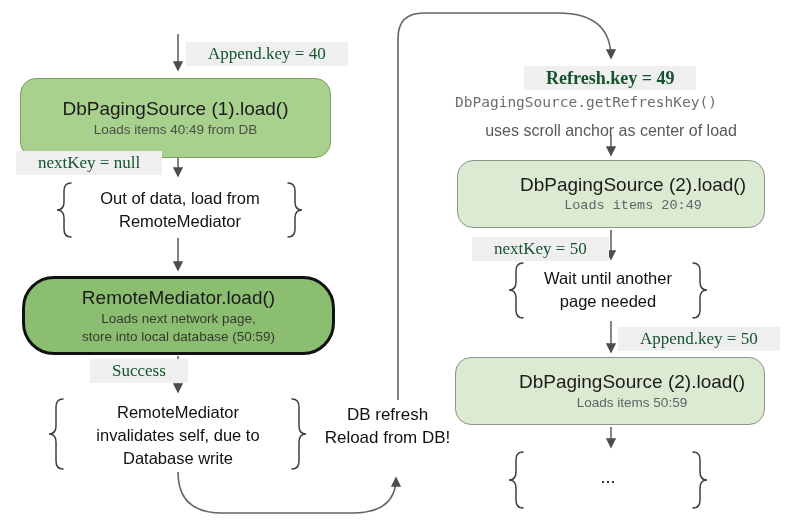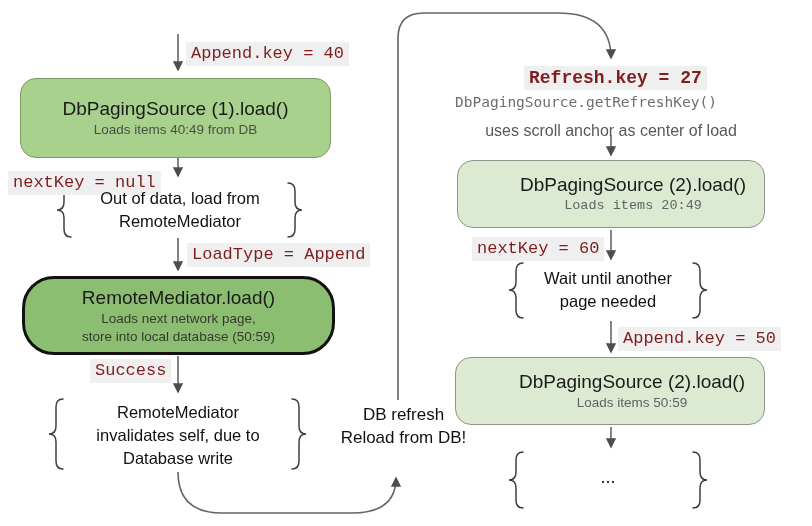--- a/index.html
+++ b/index.html
@@ -2,23 +2,23 @@
 <html><head>
 <meta charset="utf-8">
 <style>
   html,body{margin:0;padding:0;background:#fff;}
   .canvas{
     position:relative;width:812px;height:526px;background:#ffffff;
     font-family:"Liberation Sans",sans-serif;color:#202124;overflow:hidden;
   }
   svg.layer{position:absolute;left:0;top:0;pointer-events:none;}
   .code-label{
-    position:absolute;background:#efefef;color:#7f1d1d;
-    font-family:Liberation Mono, monospace;
-    font-size:17px;line-height:24px;padding:0 5px;white-space:nowrap;
+    position:absolute;background:#efefef;color:#14532d;
+    font-family:Liberation Serif, serif;
+    font-size:17px;line-height:24px;padding:0 22px;white-space:nowrap;
   }
   .code-label.bold{font-weight:bold;font-size:18px;}
   .node{
     position:absolute;display:flex;flex-direction:column;justify-content:center;
     align-items:center;text-align:center;border-radius:16px;box-sizing:border-box;
   }
   .node .title{font-size:19px;color:#1b1b1b;line-height:24px;}
   .node .sub{font-size:13.5px;color:#4a4f46;line-height:18px;}
   .node.green-medium{background:#a9d18e;border:1.5px solid #7d9c62;}
   .node.green-dark{background:#8cbe72;border:3px solid #121212;border-radius:32px;}
@@ -76,60 +76,59 @@
     </g>
   </svg>
 
   <div class="code-label" style="left:186px;top:42px;">Append.key = 40</div>
 
   <div class="node green-medium" style="left:20px;top:78px;width:311px;height:80px;">
     <div class="title">DbPagingSource (1).load()</div>
     <div class="sub">Loads items 40:49 from DB</div>
   </div>
 
-  <div class="code-label" style="left:8px;top:151px;margin-top:20px;">nextKey = null</div>
+  <div class="code-label" style="left:16px;top:151px;">nextKey = null</div>
 
   <div class="note-text" style="left:75px;top:187px;width:210px;">
     <div>Out of data, load from</div>
     <div>RemoteMediator</div>
   </div>
 
-  <div class="code-label" style="left:187px;top:243px;">LoadType = Append</div>
 
   <div class="node green-dark" style="left:22px;top:276px;width:313px;height:79px;">
     <div class="title">RemoteMediator.load()</div>
     <div class="sub">Loads next network page,</div>
     <div class="sub">store into local database (50:59)</div>
   </div>
 
   <div class="code-label" style="left:90px;top:359px;">Success</div>
 
   <div class="note-text" style="left:68px;top:401px;width:220px;">
     <div>RemoteMediator</div>
     <div>invalidates self, due to</div>
     <div>Database write</div>
   </div>
 
-  <div class="note-text" style="left:336px;top:403px;width:135px;font-size:17px;text-align:center;">
+  <div class="note-text" style="left:320px;top:403px;width:135px;font-size:17px;text-align:center;">
     <div>DB refresh</div>
     <div>Reload from DB!</div>
   </div>
 
-  <div class="code-label bold" style="left:524px;top:66px;">Refresh.key = 27</div>
+  <div class="code-label bold" style="left:524px;top:66px;">Refresh.key = 49</div>
 
   <div class="gray-mono" style="left:455px;top:94px;width:312px;">DbPagingSource.getRefreshKey()</div>
 
   <div class="gray-sans" style="left:455px;top:122px;width:312px;">uses scroll anchor as center of load</div>
 
   <div class="node green-light" style="left:457px;top:160px;width:308px;height:68px;">
     <div class="title">DbPagingSource (2).load()</div>
     <div class="sub" style="color:#5f6368;font-family:Liberation Mono, monospace;">Loads items 20:49</div>
   </div>
 
-  <div class="code-label" style="left:472px;top:237px;">nextKey = 60</div>
+  <div class="code-label" style="left:472px;top:237px;">nextKey = 50</div>
 
   <div class="note-text" style="left:524px;top:267px;width:168px;">
     <div>Wait until another</div>
     <div>page needed</div>
   </div>
 
   <div class="code-label" style="left:618px;top:327px;">Append.key = 50</div>
 
   <div class="node green-light" style="left:455px;top:357px;width:310px;height:68px;">
     <div class="title">DbPagingSource (2).load()</div>

